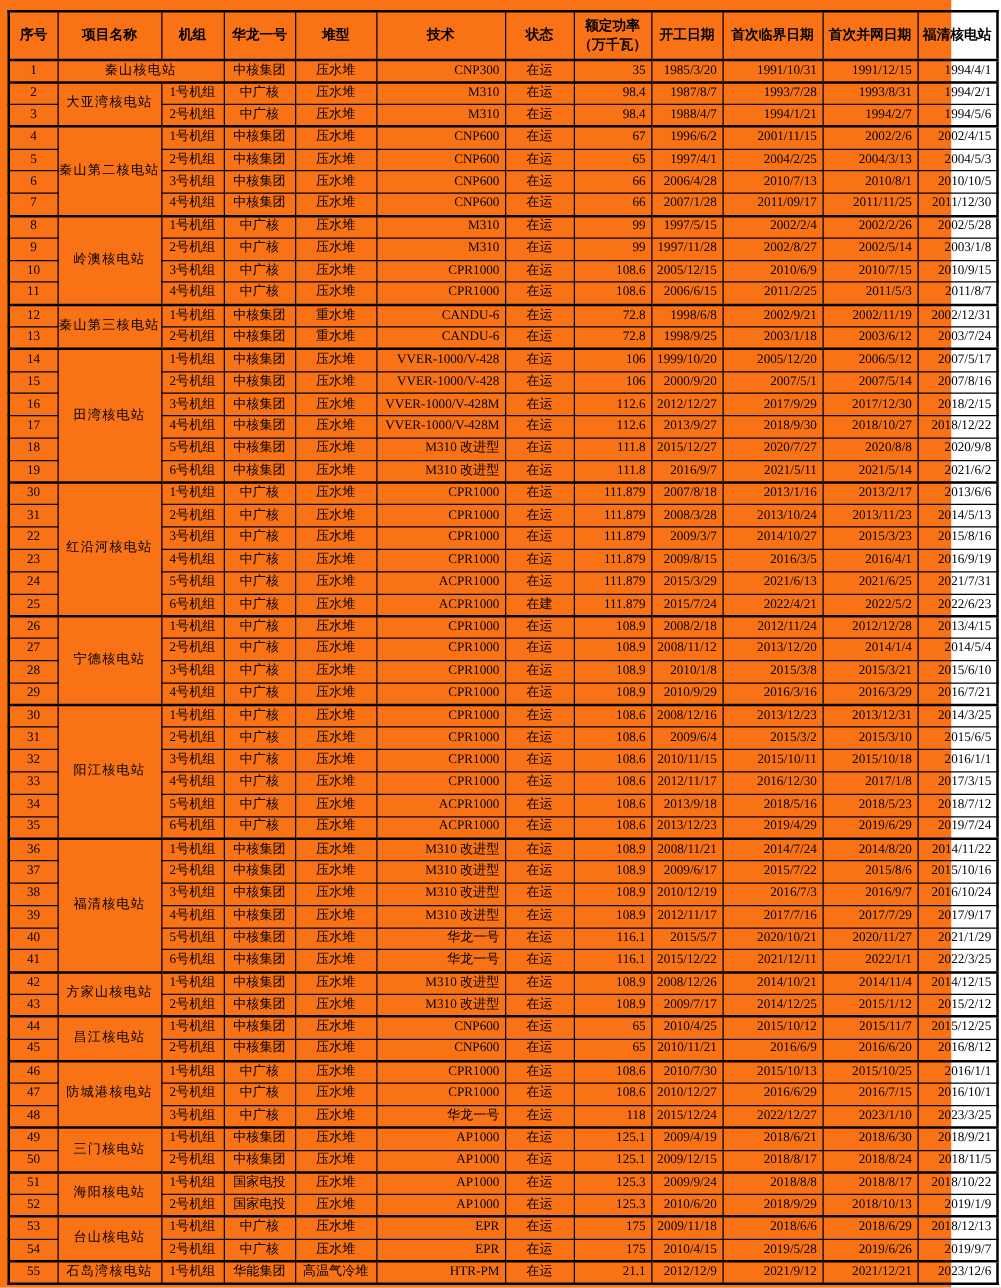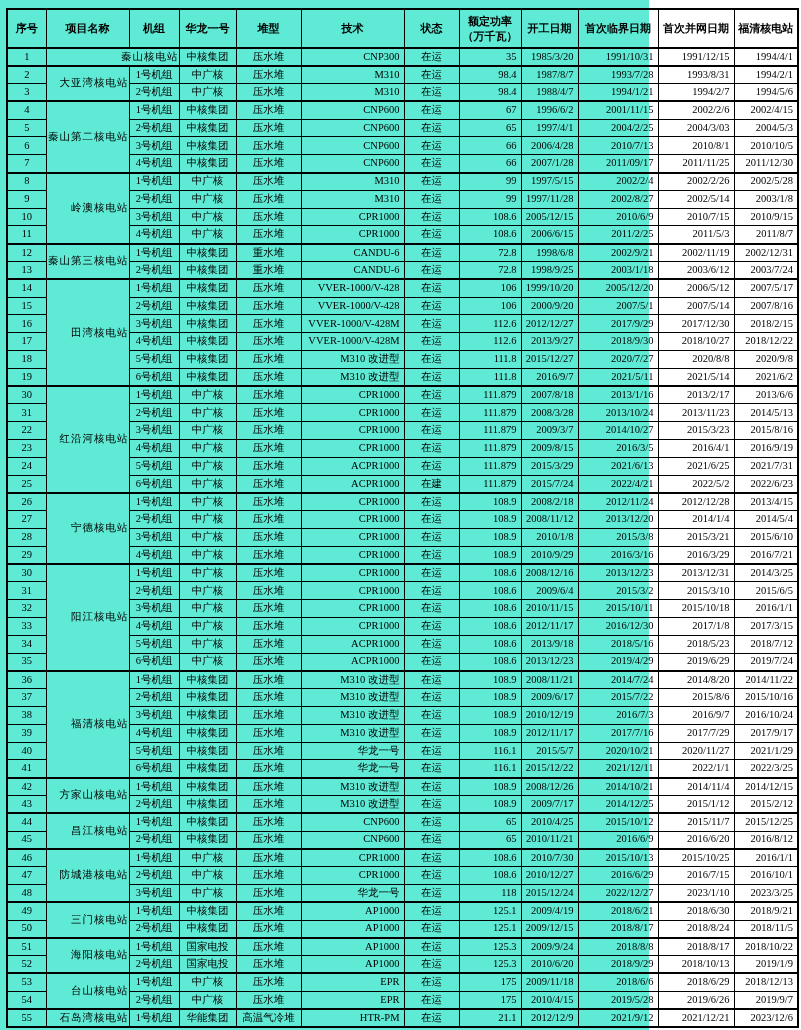--- a/index.html
+++ b/index.html
@@ -1,17 +1,17 @@
 <!DOCTYPE html>
 <html><head>
 <meta charset="utf-8">
 <style>
   html,body{margin:0;padding:0;background:#ffffff;}
   body{width:801px;height:1030px;overflow:hidden;}
-  .page{position:relative;width:649px;height:1030px;background:#5eead4;}
+  .page{position:relative;width:761px;height:1030px;background:#f97316;}
   table.npp{
     position:absolute;left:6px;top:8px;width:791px;
     border-collapse:collapse;table-layout:fixed;
     border:2px solid #000;
   }
   th,td{
     border:1px solid #000;
     font-family:"Liberation Serif","DejaVu Serif",serif;
     color:#000;
     padding:0;
@@ -22,21 +22,21 @@
   thead tr{height:39px;}
   thead th{
     font-size:11px;font-weight:bold;text-align:center;
     white-space:pre-line;line-height:1.3;
     border-bottom:2px solid #000;
   }
   tbody tr{height:17.8px;}
   tbody td{font-size:10.5px;line-height:1;}
   .al-c{text-align:center;}
   .al-r{text-align:right;padding-right:4px;}
-  .project-cell{letter-spacing:1px;text-align:right;}
+  .project-cell{letter-spacing:1px;}
   tr.group-start td{border-top:2px solid #000;}
 </style>
 </head>
 <body>
 
 <div class="page">
   <table class="npp">
     <colgroup>
         <col style="width: 39px;">
         <col style="width: 83px;">
@@ -126,21 +126,21 @@
         <tr>
           <td class="al-c">5</td>
           <td class="al-c">2号机组</td>
           <td class="al-c">中核集团</td>
           <td class="al-c">压水堆</td>
           <td class="al-r">CNP600</td>
           <td class="al-c">在运</td>
           <td class="al-r">65</td>
           <td class="al-r">1997/4/1</td>
           <td class="al-r">2004/2/25</td>
-          <td class="al-r">2004/3/03</td>
+          <td class="al-r">2004/3/13</td>
           <td class="al-r">2004/5/3</td>
         </tr>
         <tr>
           <td class="al-c">6</td>
           <td class="al-c">3号机组</td>
           <td class="al-c">中核集团</td>
           <td class="al-c">压水堆</td>
           <td class="al-r">CNP600</td>
           <td class="al-c">在运</td>
           <td class="al-r">66</td>

